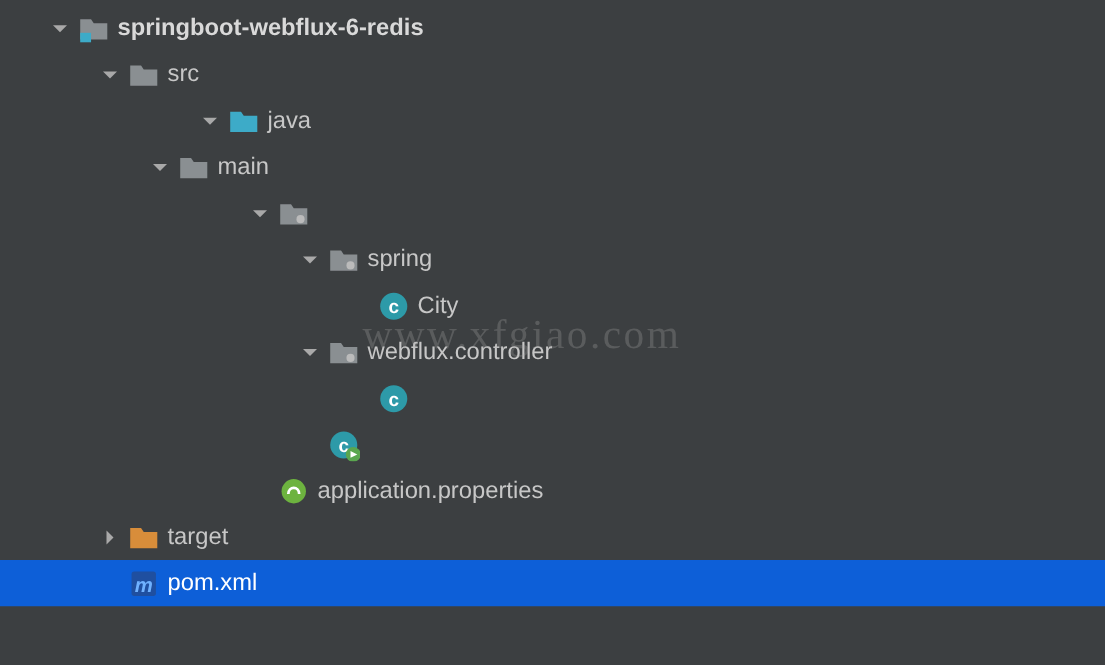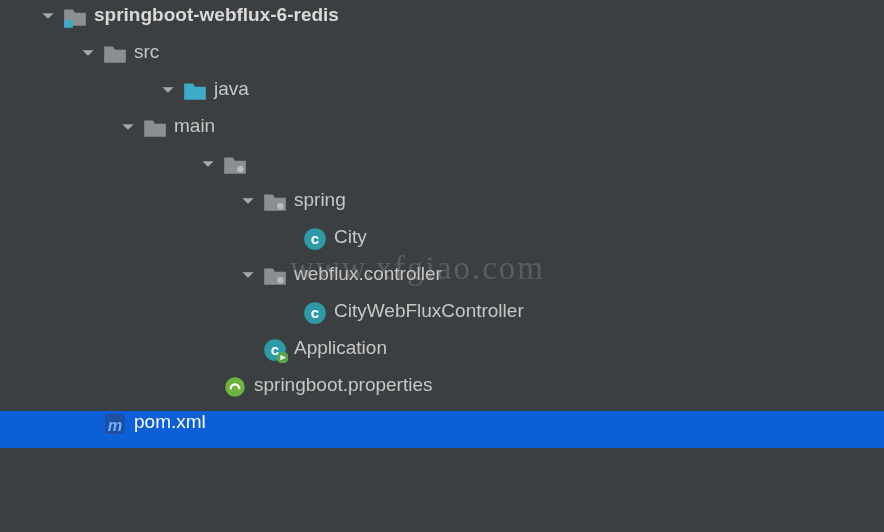--- a/index.html
+++ b/index.html
@@ -12,20 +12,21 @@
     width: 884px;
     height: 532px;
     overflow: hidden;
     position: relative;
   }
   .tree {
     padding-top: 4px;
   }
   .row {
     display: flex;
+    align-items: center;
     height: 37px;
     white-space: nowrap;
   }
   .row.selected {
     background: #0d5fd8;
     color: #ffffff;
   }
   .ind { display: inline-block; height: 1px; }
   .arrow {
     width: 24px;
@@ -196,54 +197,66 @@
     <span class="ind" style="width:276px"></span>
     <span class="arrow blank">
         <svg></svg>
       </span>
     <span class="icon">
       <svg viewBox="0 0 24 24">
           <circle cx="12" cy="12" r="10" fill="#2d9aa8"></circle>
           <text x="12" y="17" font-size="14" font-family="Arial" font-weight="bold" fill="#fff" text-anchor="middle">c</text>
         </svg>
     </span>
-    <span class="lbl">CityWebFluxController</span>
   </div>
 
   <div class="row">
     <span class="ind" style="width:236px"></span>
     <span class="arrow blank">
         <svg></svg>
       </span>
     <span class="icon">
       <svg viewBox="0 0 24 24">
           <circle cx="12" cy="12" r="10" fill="#2d9aa8"></circle>
           <text x="12" y="17" font-size="14" font-family="Arial" font-weight="bold" fill="#fff" text-anchor="middle">c</text>
           <circle cx="19" cy="19" r="5.5" fill="#5aa64f"></circle>
           <path d="M17 16.5 L22 19 L17 21.5 Z" fill="#fff"></path>
         </svg>
     </span>
-    <span class="lbl">Application</span>
   </div>
 
 
   <div class="row">
     <span class="ind" style="width:196px"></span>
     <span class="arrow blank">
         <svg></svg>
       </span>
     <span class="icon">
       <svg viewBox="0 0 24 24">
           <circle cx="12" cy="12" r="9" fill="#6db33f"></circle>
           <path d="M8 14 C8 8 16 8 16 14" stroke="#fff" stroke-width="2" fill="none"></path>
         </svg>
     </span>
-    <span class="lbl">springboot.properties</span>
-  </div>
-
+    <span class="lbl">application.properties</span>
+  </div>
+
+  <div class="row">
+    <span class="ind" style="width:76px"></span>
+    <span class="arrow">
+        <svg viewBox="0 0 10 10">
+          <path d="M3 1 L7 5 L3 9 Z" fill="currentColor"></path>
+        </svg>
+      </span>
+    <span class="icon">
+      <svg viewBox="0 0 24 24">
+          <path class="folder-orange" d="M2 5h8l2 3h10v12H2z"></path>
+        </svg>
+    </span>
+    <span class="lbl">target</span>
+  </div>
 
   <div class="row selected">
     <span class="ind" style="width:76px"></span>
     <span class="arrow blank">
         <svg></svg>
       </span>
     <span class="icon">
       <svg viewBox="0 0 24 24">
           <rect x="3" y="3" width="18" height="18" rx="2" fill="#1f4fa0"></rect>
           <text x="12" y="18" font-size="15" font-family="Arial" font-style="italic" font-weight="bold" fill="#6fb1ff" text-anchor="middle">m</text>

